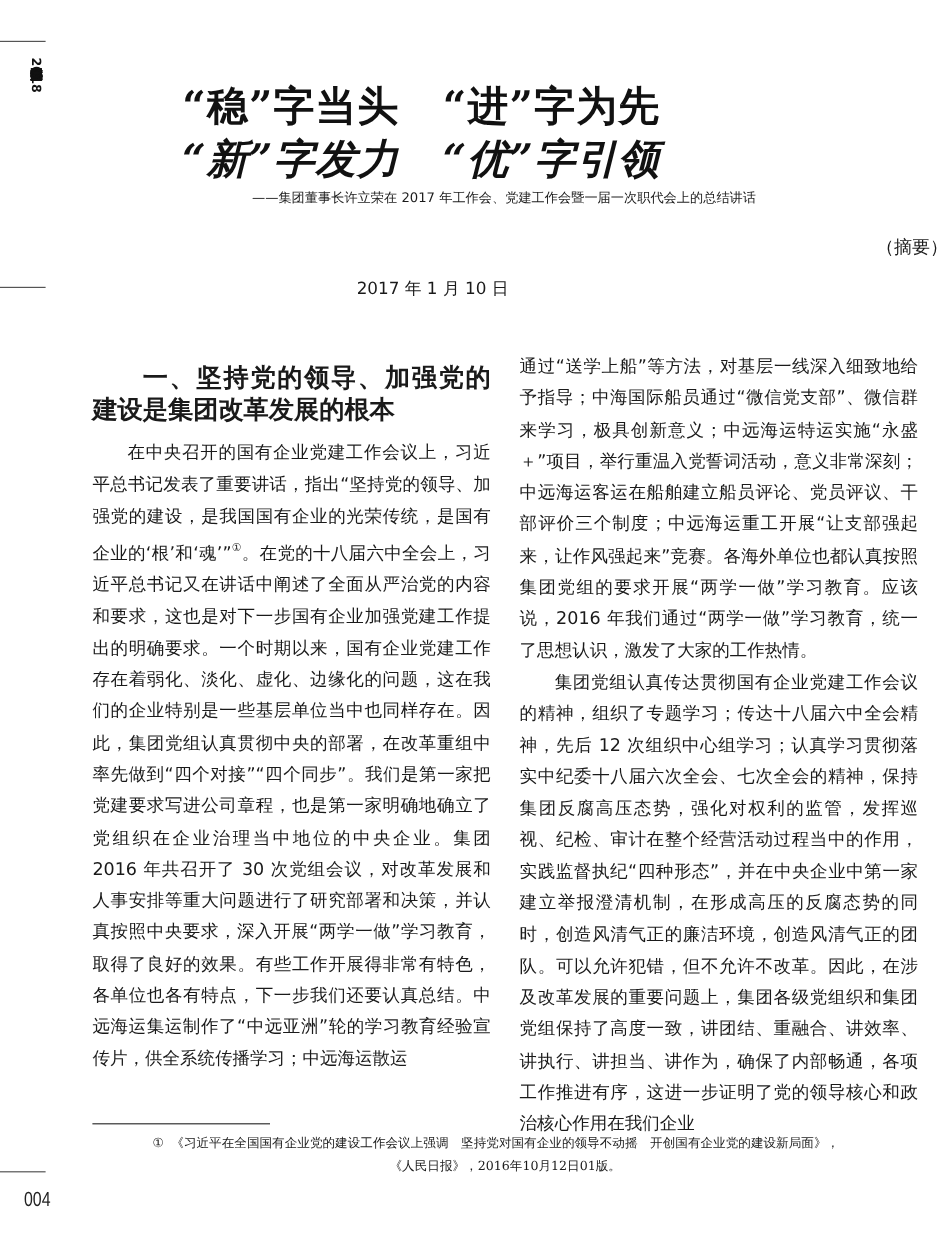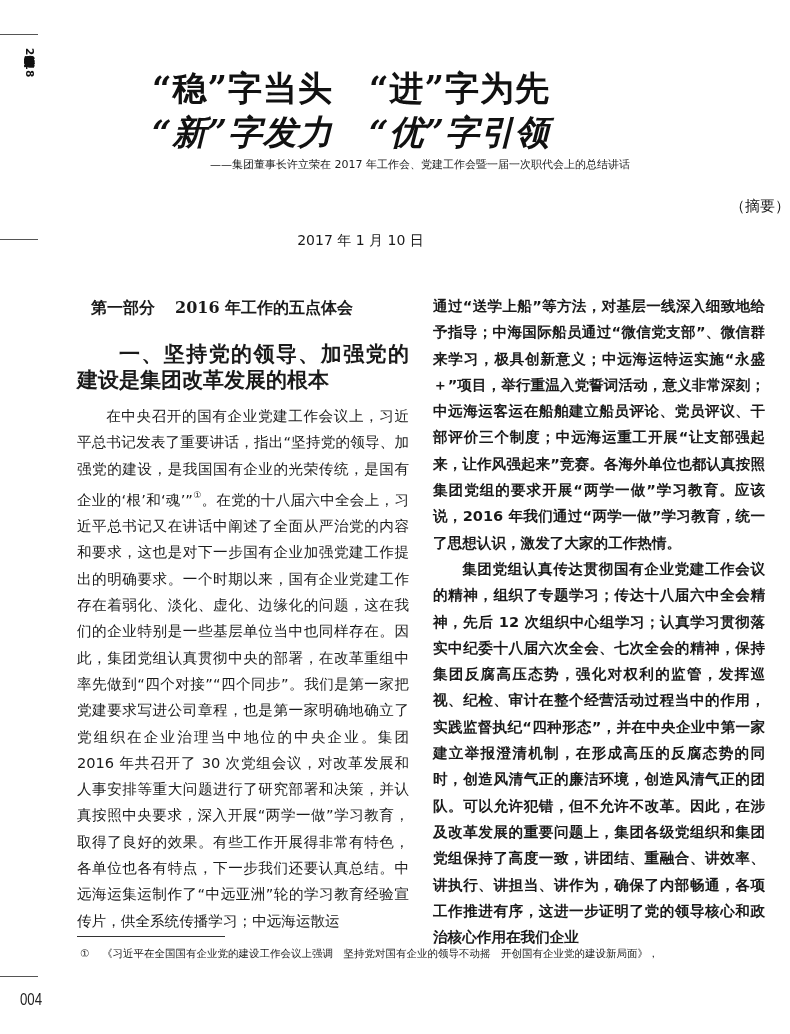--- a/index.html
+++ b/index.html
@@ -93,21 +93,21 @@
     .col {
       position: absolute;
       top: 293px;
       width: 332px;
       font-size: 14.6px;
       line-height: 26.3px;
       color: #1a1a1a;
       text-align: justify;
     }
     .col-left { left: 77px; }
-    .col-right { left: 433px; font-weight: bold; }
+    .col-right { left: 433px; }
     .part-heading {
       font-family: "DejaVu Serif", "Liberation Serif", serif;
       font-weight: bold;
       font-size: 16px;
       margin: 0 0 0 14px;
       line-height: 30px;
       height: 38px;
     }
     .part-heading .gap { display: inline-block; width: 20px; }
     .section-heading {
@@ -130,27 +130,28 @@
     .footnote-rule {
       position: absolute;
       left: 77px;
       top: 936px;
       width: 148px;
       height: 1px;
       background: #333;
     }
     .footnote {
       position: absolute;
-      left: 80px;
+      left: 70px;
       top: 944px;
       width: 680px;
       font-family: "DejaVu Serif", "Liberation Serif", serif;
       font-size: 10.5px;
       line-height: 19px;
       color: #1a1a1a;
+      text-align: center;
     }
     .footnote .marker {
       display: inline-block;
       width: 22px;
     }
     .footnote .line2 {
       padding-left: 22px;
     }
   </style>
 </head>
@@ -166,31 +167,29 @@
   <span>“稳”字当头</span><span class="gap"></span><span>“进”字为先</span>
 </div>
 <div class="title-line" style="top:110px;font-style:italic;">
   <span>“新”字发力</span><span class="gap"></span><span>“优”字引领</span>
 </div>
 <div class="subtitle">——集团董事长许立荣在 2017 年工作会、党建工作会暨一届一次职代会上的总结讲话</div>
 <div class="abstract-label">（摘要）</div>
 <div class="date">2017 年 1 月 10 日</div>
 
 <div class="col col-left">
-  <div class="part-heading">
-    <span>第一部分</span><span class="gap"></span><span>2016 年工作的五点体会</span>
-  </div>
   <div class="section-heading">一、坚持党的领导、加强党的建设是集团改革发展的根本</div>
   <p class="para"><span>在中央召开的国有企业党建工作会议上，习近平总书记发表了重要讲话，指出“坚持党的领导、加强党的建设，是我国国有企业的光荣传统，是国有企业的‘根’和‘魂’”</span><sup class="fn">①</sup><span>。在党的十八届六中全会上，习近平总书记又在讲话中阐述了全面从严治党的内容和要求，这也是对下一步国有企业加强党建工作提出的明确要求。一个时期以来，国有企业党建工作存在着弱化、淡化、虚化、边缘化的问题，这在我们的企业特别是一些基层单位当中也同样存在。因此，集团党组认真贯彻中央的部署，在改革重组中率先做到“四个对接”“四个同步”。我们是第一家把党建要求写进公司章程，也是第一家明确地确立了党组织在企业治理当中地位的中央企业。集团 2016 年共召开了 30 次党组会议，对改革发展和人事安排等重大问题进行了研究部署和决策，并认真按照中央要求，深入开展“两学一做”学习教育，取得了良好的效果。有些工作开展得非常有特色，各单位也各有特点，下一步我们还要认真总结。中远海运集运制作了“中远亚洲”轮的学习教育经验宣传片，供全系统传播学习；中远海运散运</span></p>
 </div>
 
 <div class="col col-right">
   <p class="para no-indent">通过“送学上船”等方法，对基层一线深入细致地给予指导；中海国际船员通过“微信党支部”、微信群来学习，极具创新意义；中远海运特运实施“永盛＋”项目，举行重温入党誓词活动，意义非常深刻；中远海运客运在船舶建立船员评论、党员评议、干部评价三个制度；中远海运重工开展“让支部强起来，让作风强起来”竞赛。各海外单位也都认真按照集团党组的要求开展“两学一做”学习教育。应该说，2016 年我们通过“两学一做”学习教育，统一了思想认识，激发了大家的工作热情。</p>
   <p class="para">集团党组认真传达贯彻国有企业党建工作会议的精神，组织了专题学习；传达十八届六中全会精神，先后 12 次组织中心组学习；认真学习贯彻落实中纪委十八届六次全会、七次全会的精神，保持集团反腐高压态势，强化对权利的监管，发挥巡视、纪检、审计在整个经营活动过程当中的作用，实践监督执纪“四种形态”，并在中央企业中第一家建立举报澄清机制，在形成高压的反腐态势的同时，创造风清气正的廉洁环境，创造风清气正的团队。可以允许犯错，但不允许不改革。因此，在涉及改革发展的重要问题上，集团各级党组织和集团党组保持了高度一致，讲团结、重融合、讲效率、讲执行、讲担当、讲作为，确保了内部畅通，各项工作推进有序，这进一步证明了党的领导核心和政治核心作用在我们企业</p>
 </div>
 
 <div class="footnote-rule"></div>
 <div class="footnote">
   <div><span class="marker">①</span><span>《习近平在全国国有企业党的建设工作会议上强调　坚持党对国有企业的领导不动摇　开创国有企业党的建设新局面》，</span></div>
+  <div class="line2">《人民日报》，2016年10月12日01版。</div>
 </div>
 
 <div class="side-rule" style="top:976px;"></div>
 <div class="page-number">004</div>
 
 </body></html>

